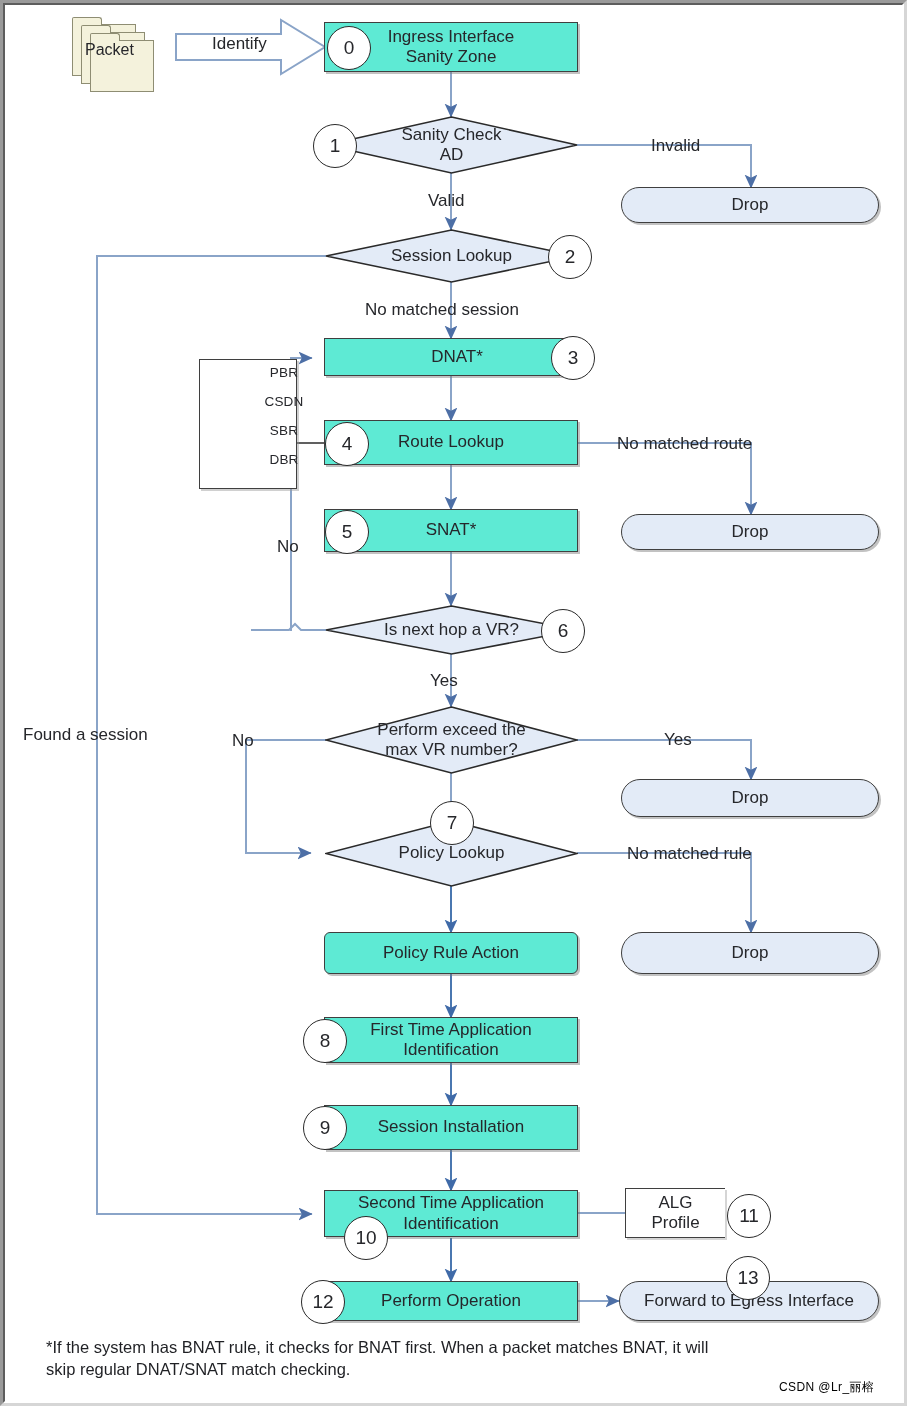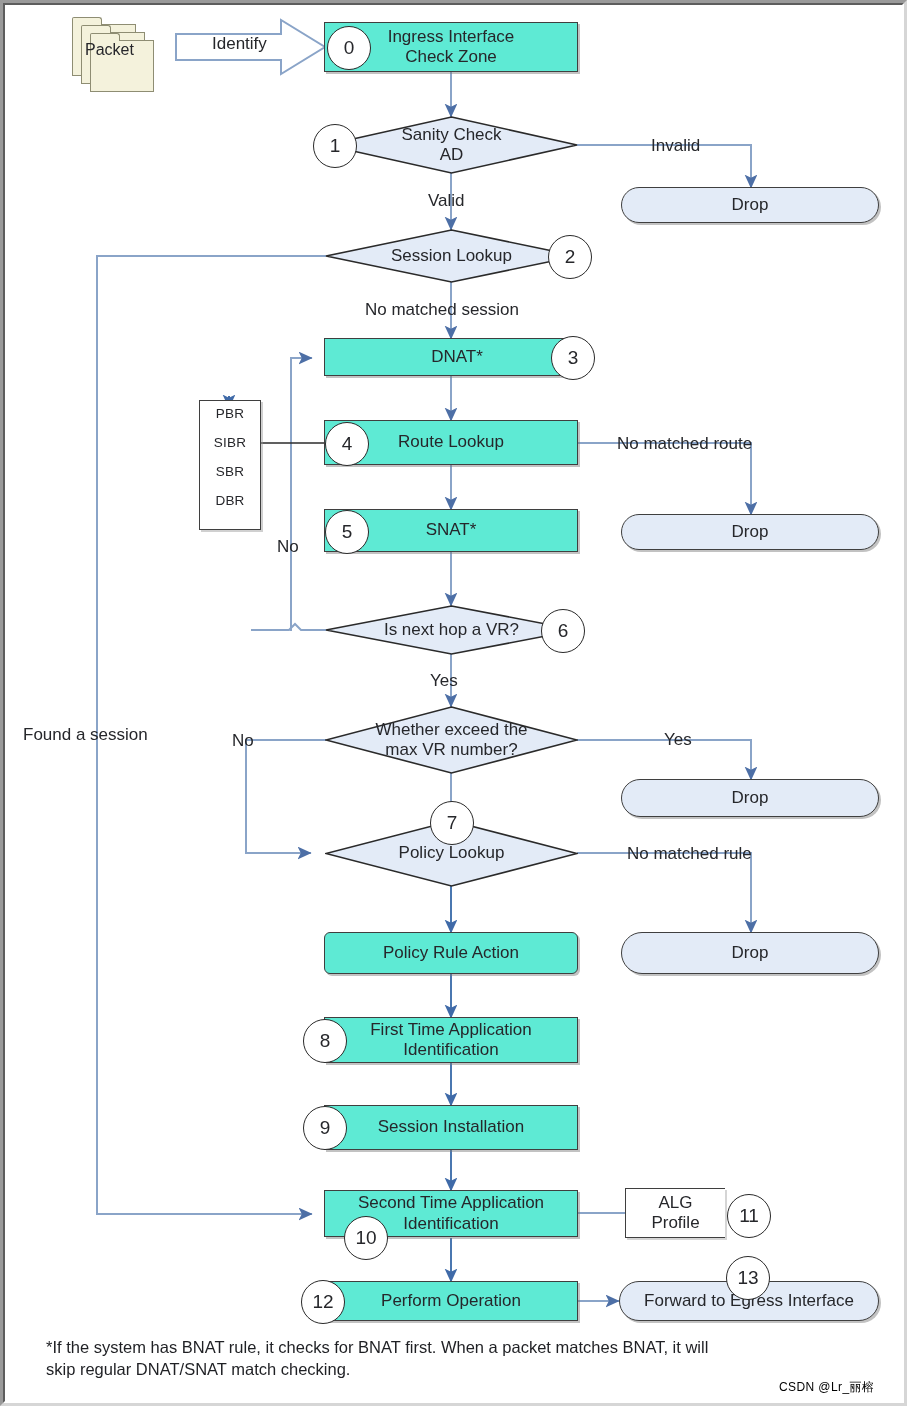--- a/index.html
+++ b/index.html
@@ -248,21 +248,21 @@
     <div class="pkt" style="left:0px;top:8px;"></div>
     <div class="pkt" style="left:9px;top:16px;"></div>
     <div class="pkt" style="left:18px;top:24px;"></div>
   </div>
   <div class="pkt-label" style="left:85px;top:41px;">Packet</div>
 
   <div class="lbl" style="left:212px;top:34px;">Identify</div>
 
   <div class="node proc" style="left:324px;top:22px;width:254px;height:50px;flex-direction:column;">
     <span>Ingress Interface</span>
-    <span>Check Zone</span>
+    <span>Sanity Zone</span>
   </div>
   <div class="badge" style="left:327px;top:26px;">0</div>
 
   <div class="diamond-wrap" style="left:325px;top:116px;width:253px;height:58px;">
     <svg width="253" height="58" viewBox="0 0 253 58" xmlns="http://www.w3.org/2000/svg">
       <polygon points="126.5,1 252,29 126.5,57 1,29" fill="#e3ebf7" stroke="#2a2a2a" stroke-width="1.6"></polygon>
     </svg>
     <div class="diamond-label" style="flex-direction:column;">
       <span>Sanity Check</span>
       <span>AD</span>
@@ -284,23 +284,23 @@
     </div>
   </div>
   <div class="badge" style="left:548px;top:235px;">2</div>
 
   <div class="lbl" style="left:365px;top:300px;">No matched session</div>
   <div class="lbl" style="left:23px;top:725px;">Found a session</div>
 
   <div class="node proc" style="left:324px;top:338px;width:254px;height:38px;padding-left:12px;">DNAT*</div>
   <div class="badge" style="left:551px;top:336px;">3</div>
 
-  <div class="routebox" style="left:199px;top:400px;width:60px;height:128px;position:absolute;z-index:20;">
+  <div class="routebox" style="left:199px;top:359px;width:60px;height:128px;position:absolute;z-index:20;padding-left:36px;">
     <div class="rb-txt" style="top:5px;">PBR</div>
-    <div class="rb-txt" style="top:34px;">SIBR</div>
+    <div class="rb-txt" style="top:34px;">CSDN</div>
     <div class="rb-txt" style="top:63px;">SBR</div>
     <div class="rb-txt" style="top:92px;">DBR</div>
   </div>
 
   <div class="node proc" style="left:324px;top:420px;width:254px;height:45px;">Route Lookup</div>
   <div class="badge" style="left:325px;top:422px;">4</div>
 
   <div class="lbl" style="left:617px;top:434px;">No matched route</div>
 
   <div class="node term" style="left:621px;top:514px;width:258px;height:36px;">Drop</div>
@@ -320,21 +320,21 @@
   </div>
   <div class="badge" style="left:541px;top:609px;">6</div>
 
   <div class="lbl" style="left:430px;top:671px;">Yes</div>
 
   <div class="diamond-wrap" style="left:325px;top:706px;width:253px;height:68px;">
     <svg width="253" height="68" viewBox="0 0 253 68" xmlns="http://www.w3.org/2000/svg">
       <polygon points="126.5,1 252,34 126.5,67 1,34" fill="#e3ebf7" stroke="#2a2a2a" stroke-width="1.6"></polygon>
     </svg>
     <div class="diamond-label" style="flex-direction:column;">
-      <span>Whether exceed the</span>
+      <span>Perform exceed the</span>
       <span>max VR number?</span>
     </div>
   </div>
 
   <div class="lbl" style="left:664px;top:730px;">Yes</div>
   <div class="lbl" style="left:232px;top:731px;">No</div>
 
   <div class="node term" style="left:621px;top:779px;width:258px;height:38px;">Drop</div>
 
   <div class="diamond-wrap" style="left:325px;top:820px;width:253px;height:67px;">

